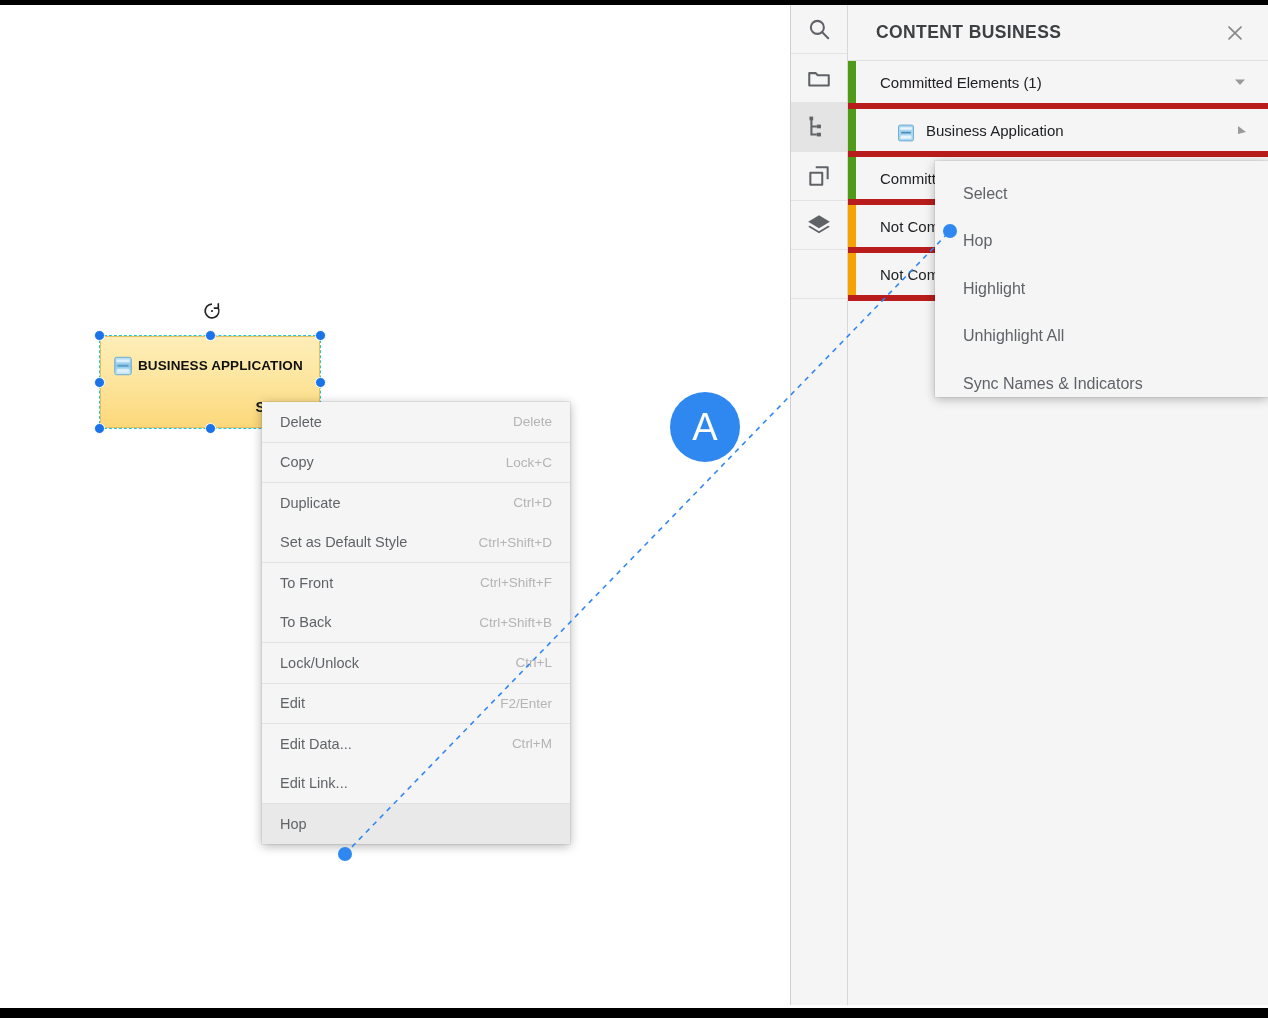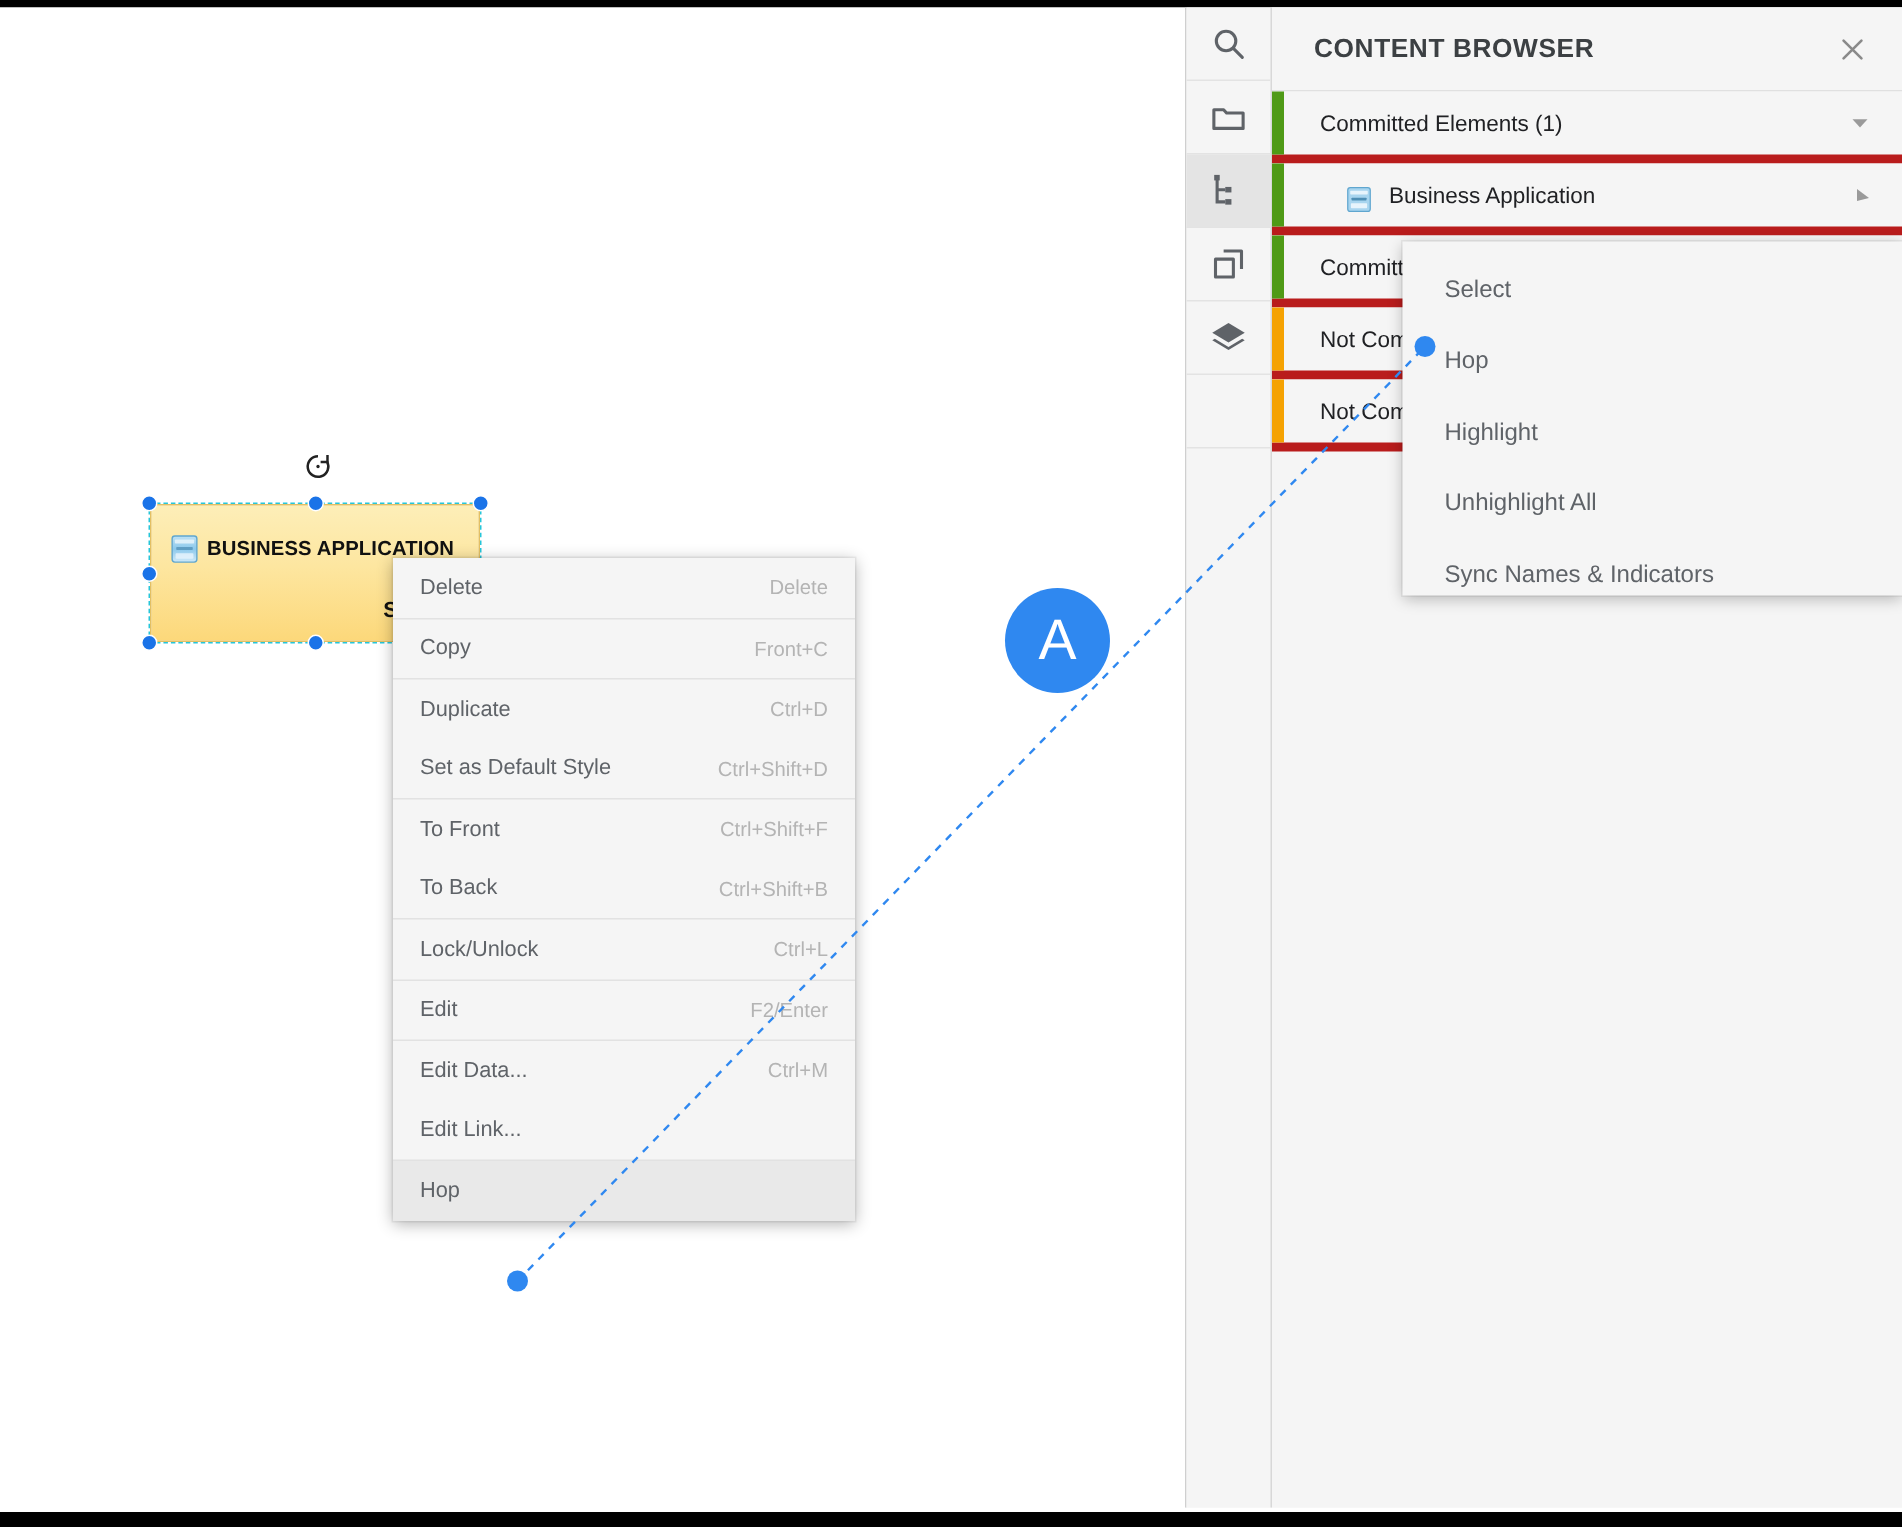--- a/index.html
+++ b/index.html
@@ -43,21 +43,21 @@
     position: absolute; left: 0; right: 10px; top: 63px;
     text-align: right; font-size: 14.5px; font-weight: 700; color: #111;
   }
   #rotate-handle {
     position: absolute; left: 199px; top: 293px; width: 26px; height: 26px;
     display: flex; align-items: center; justify-content: center;
   }
 
   
   #ctx-menu {
-    position: absolute; left: 262px; top: 372px; width: 308px;
+    position: absolute; left: 262px; top: 402px; width: 308px;
     background: #f5f5f5;
     box-shadow: 0 2px 10px rgba(0,0,0,.30), 0 0 0 1px rgba(0,0,0,.06);
     z-index: 40;
   }
   #ctx-menu .mi {
     position: relative; height: 39.5px; display: flex; align-items: center;
     padding: 0 18px 0 18px; font-size: 14.5px; color: #5f6368;
   }
   #ctx-menu .mi.hot { background: #e9e9e9; }
   #ctx-menu .mi .lbl { flex: 0 0 auto; }
@@ -177,21 +177,21 @@
   <div id="ctx-menu">
       <div class="grp">
         <div class="mi">
           <span class="lbl">Delete</span>
           <span class="acc">Delete</span>
         </div>
       </div>
       <div class="grp">
         <div class="mi">
           <span class="lbl">Copy</span>
-          <span class="acc">Front+C</span>
+          <span class="acc">Lock+C</span>
         </div>
       </div>
       <div class="grp">
         <div class="mi">
           <span class="lbl">Duplicate</span>
           <span class="acc">Ctrl+D</span>
         </div>
         <div class="mi">
           <span class="lbl">Set as Default Style</span>
           <span class="acc">Ctrl+Shift+D</span>
@@ -266,21 +266,21 @@
         <svg width="26" height="26" viewBox="0 0 24 24" fill="currentColor">
           <path d="M12 3 L22 9 L12 15 L2 9 Z"></path>
           <path d="M12 17.8 L3.6 12.7 L2 13.7 L12 19.7 L22 13.7 L20.4 12.7 Z"></path>
         </svg>
       </div>
       <div class="rail-btn"></div>
     </div>
 
     <div id="browser">
       <div id="browser-header">
-        <span id="browser-title">CONTENT BROWSER</span>
+        <span id="browser-title">CONTENT BUSINESS</span>
         <span id="close-btn">
           <svg width="22" height="22" viewBox="0 0 24 24" fill="none" stroke="currentColor" stroke-width="1.9" stroke-linecap="round">
             <path d="M5.5 5.5 L18.5 18.5 M18.5 5.5 L5.5 18.5"></path>
           </svg>
         </span>
       </div>
       <div id="browser-rows">
           <div class="row">
             <div class="statusbar" style="background: rgb(79, 154, 22);"></div>
             <span>Committed Elements (1)</span>

